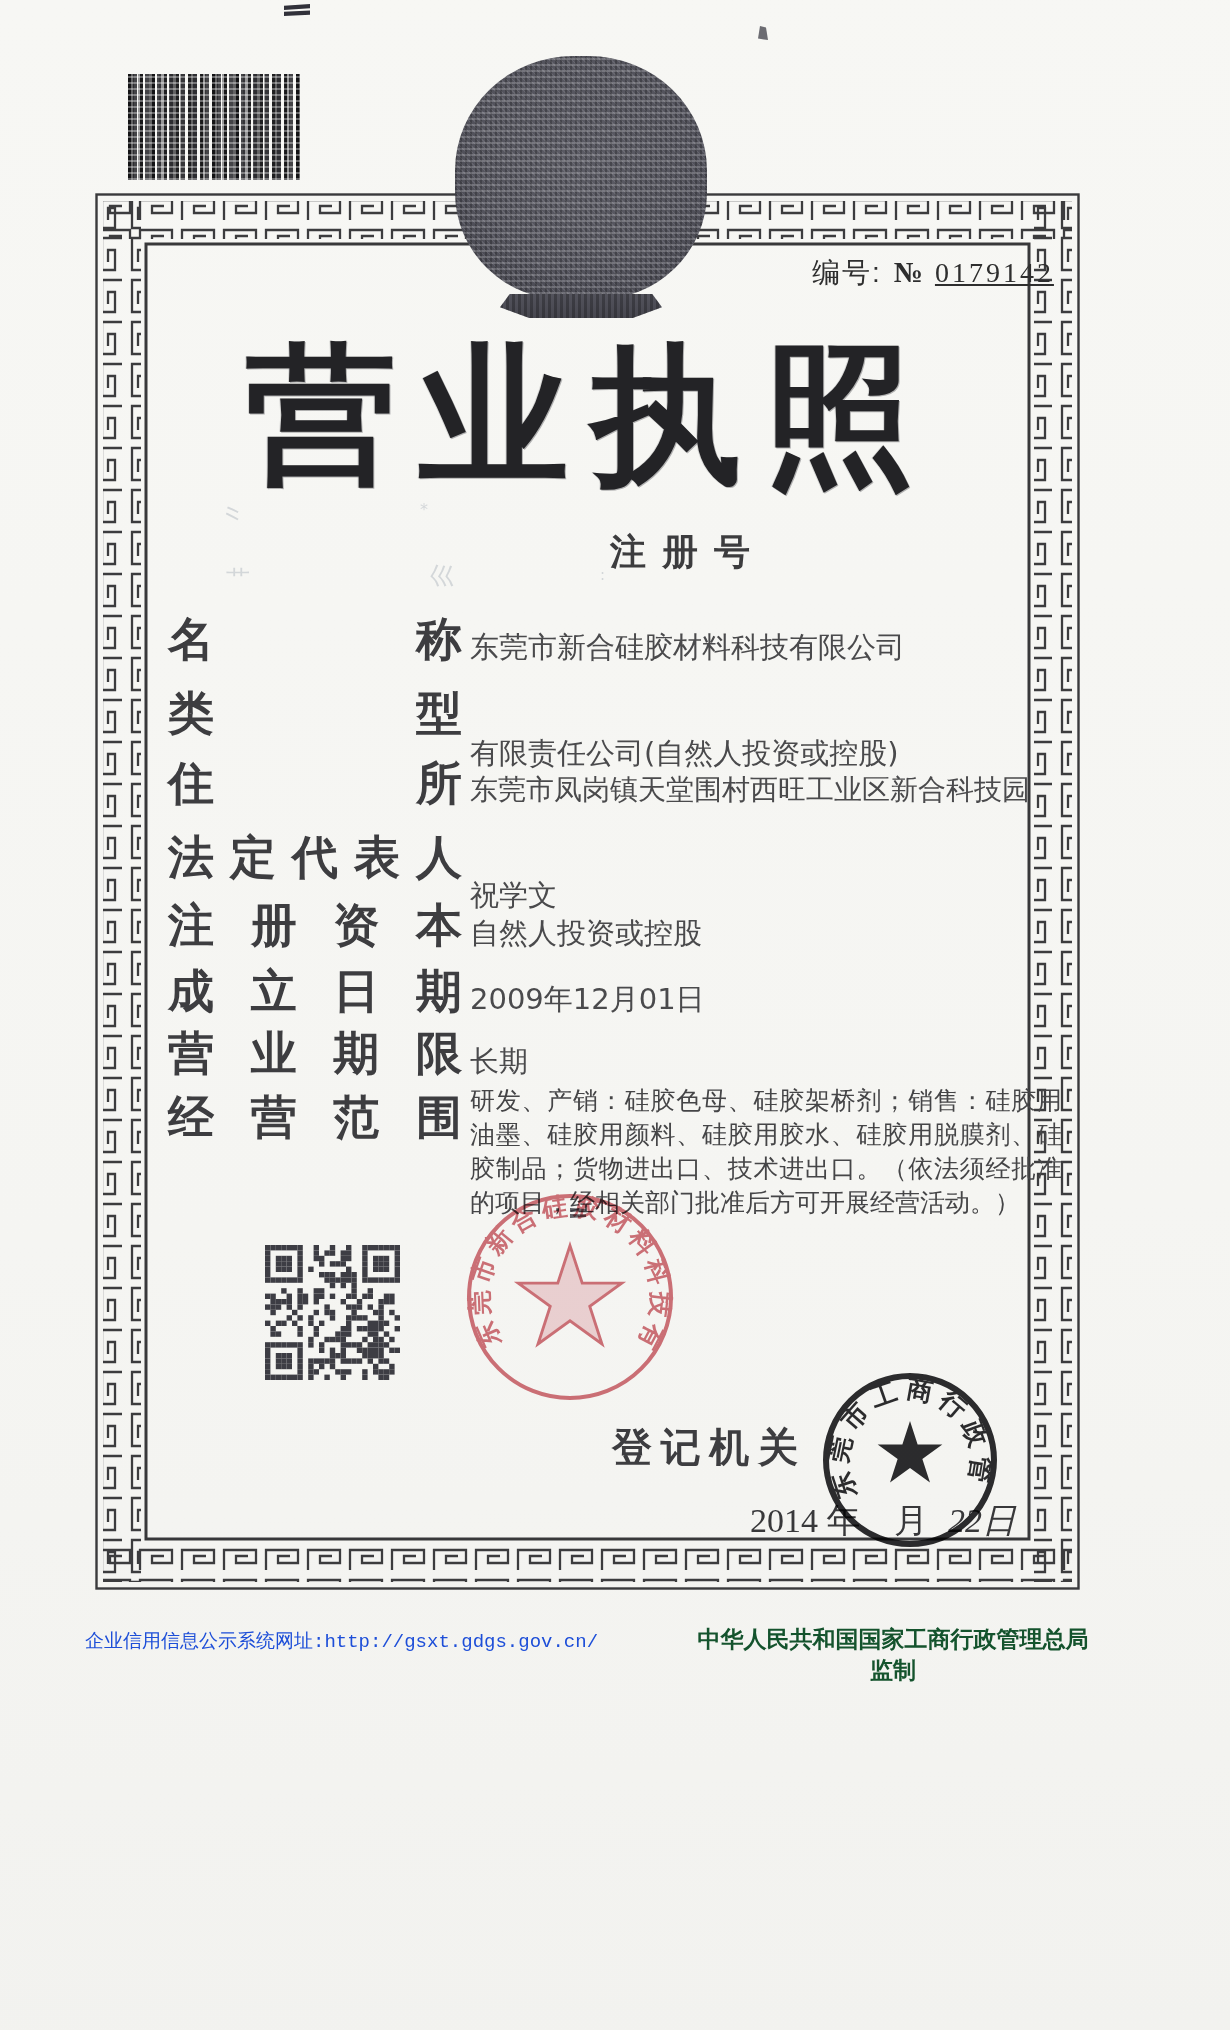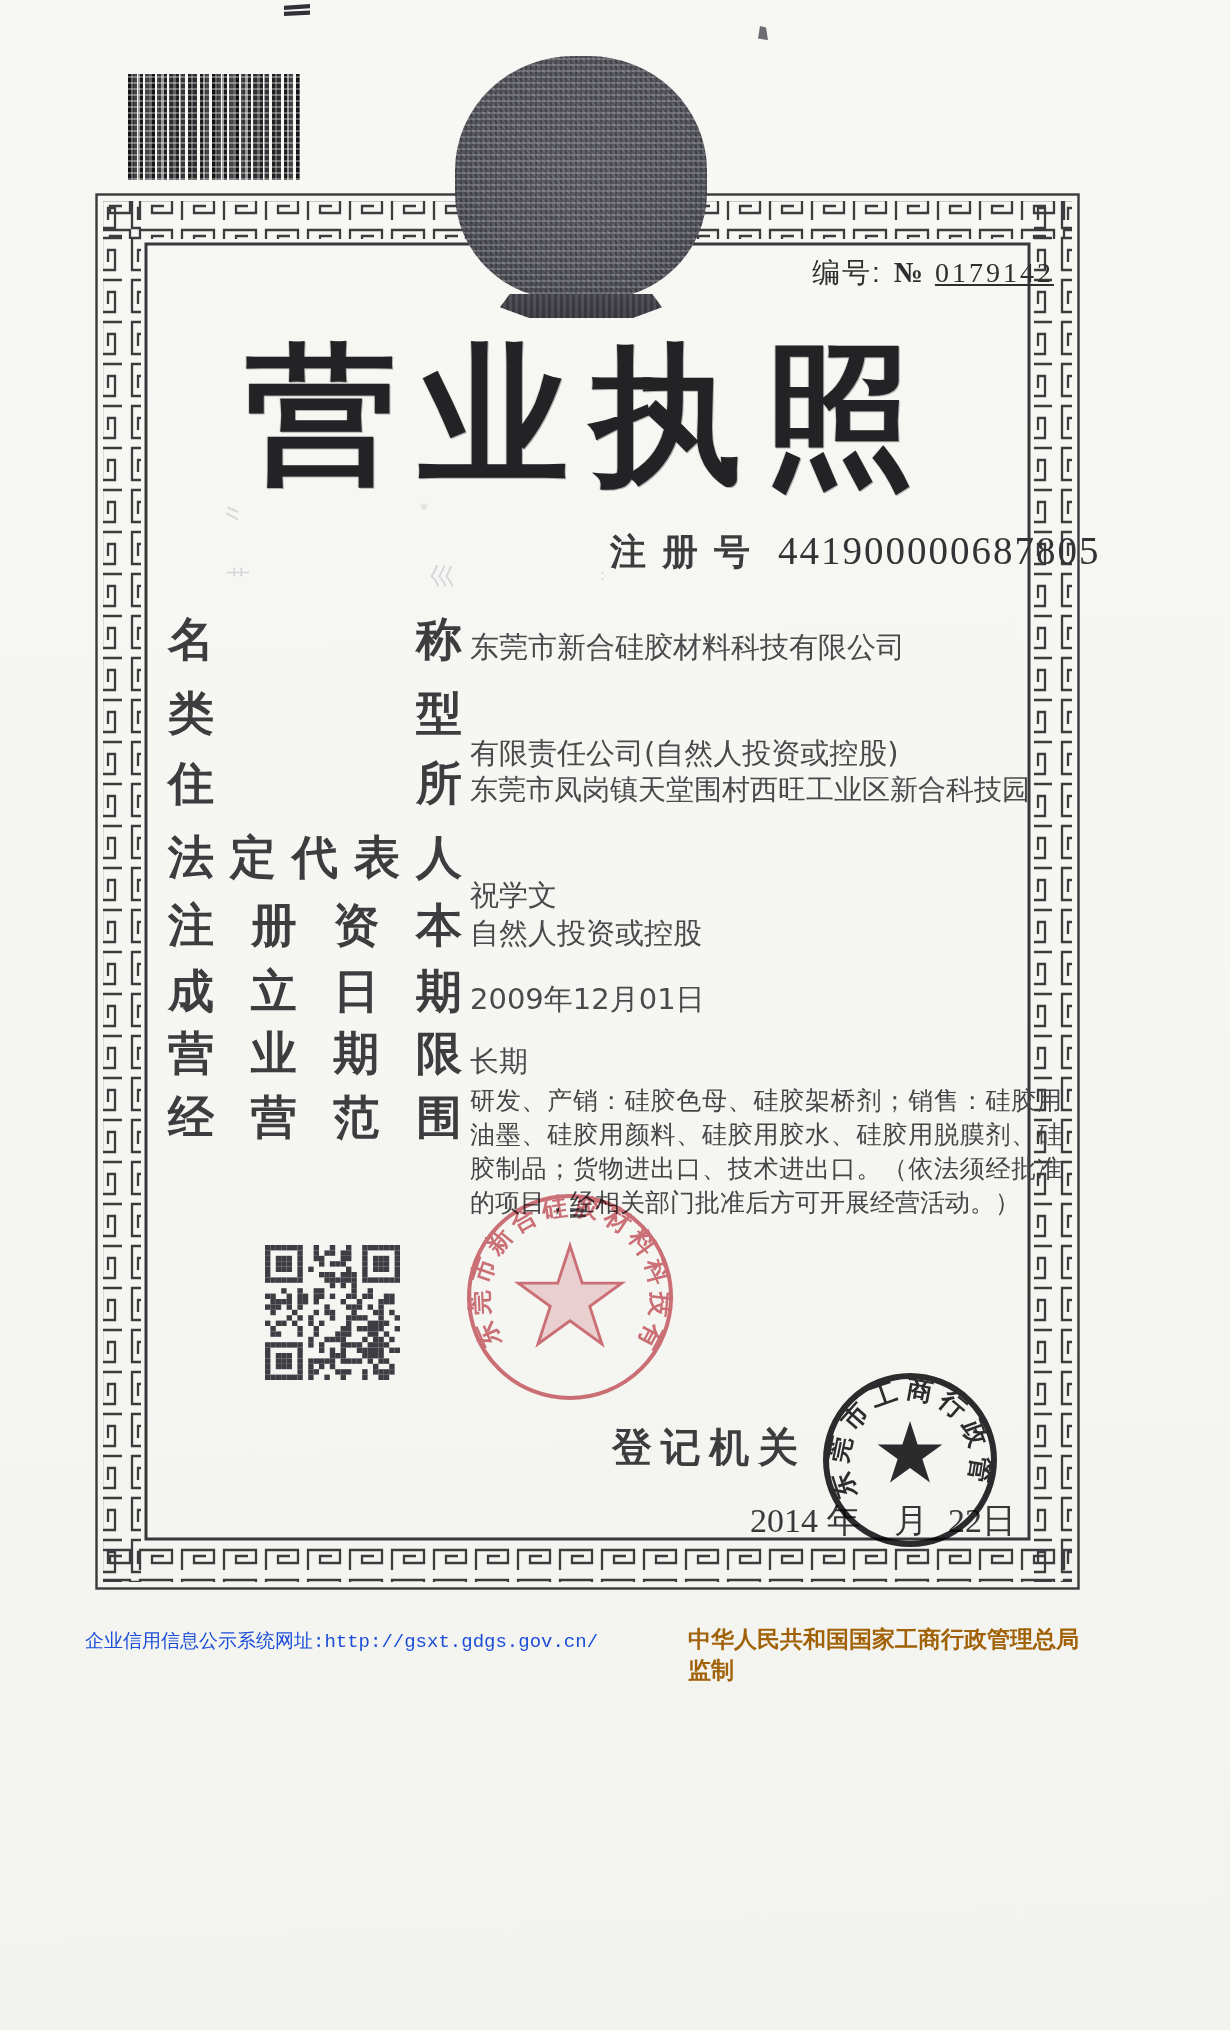--- a/index.html
+++ b/index.html
@@ -93,27 +93,27 @@
   
   .registrar-label{
     left:612px;top:1420px;width:186px;display:flex;justify-content:space-between;
     font-size:40px;font-weight:600;color:#3d3d40;z-index:4;
     font-family:"DejaVu Sans","Liberation Sans",sans-serif;
   }
   .dateline{z-index:4;font-size:34px;color:#38383a;
     font-family:"Liberation Serif","DejaVu Serif",serif;margin-top:16px;}
   .d-year{left:750px;top:1482px;}
   .d-month{left:894px;top:1482px;}
-  .d-day{left:948px;top:1482px;}
+  .d-day{left:948px;top:1482px;font-style:italic;}
 
   
   .footer-left{left:85px;top:1628px;font-size:19px;color:#1d4ed8;z-index:4;
     font-family:"Liberation Mono","DejaVu Sans Mono",monospace;letter-spacing:0;}
-  .footer-right{left:688px;top:1624px;width:410px;font-size:23px;font-weight:600;color:#a16207;z-index:4;
-    font-family:"DejaVu Sans","Liberation Sans",sans-serif;text-align:left;}
+  .footer-right{left:688px;top:1624px;width:410px;font-size:23px;font-weight:600;color:#14532d;z-index:4;
+    font-family:"DejaVu Sans","Liberation Sans",sans-serif;text-align:center;}
 
   
   .artifact{background:#31313a;z-index:5;}
   .smudge{color:#8d97a5;opacity:.32;z-index:4;filter:blur(.6px);
     font-size:24px;font-family:"DejaVu Sans",sans-serif;}
 </style>
 </head>
 <body>
 
 <div class="abs artifact" style="left:284px;top:4px;width:26px;height:12px;clip-path:polygon(0 15%,100% 0,100% 35%,0 50%,0 65%,100% 55%,100% 90%,0 100%);"></div>
@@ -159,21 +159,20 @@
 <div class="abs smudge" style="left:226px;top:562px;">⺾</div>
 <div class="abs smudge" style="left:430px;top:560px;">⼮</div>
 <div class="abs smudge" style="left:600px;top:566px;font-size:15px;">:</div>
 
 <div class="abs regline">
   <span class="reg-label justify-chars">
       <span>注</span>
       <span>册</span>
       <span>号</span>
     </span>
-  <span class="reg-num">441900000687805</span>
 </div>
 
 <div class="abs row">
   <div class="flabel justify-chars" style="top:614px">
       <span>名</span>
       <span>称</span>
     </div>
   <div class="fvalue" style="top:628px">东莞市新合硅胶材料科技有限公司</div>
 </div>
 <div class="abs row">

